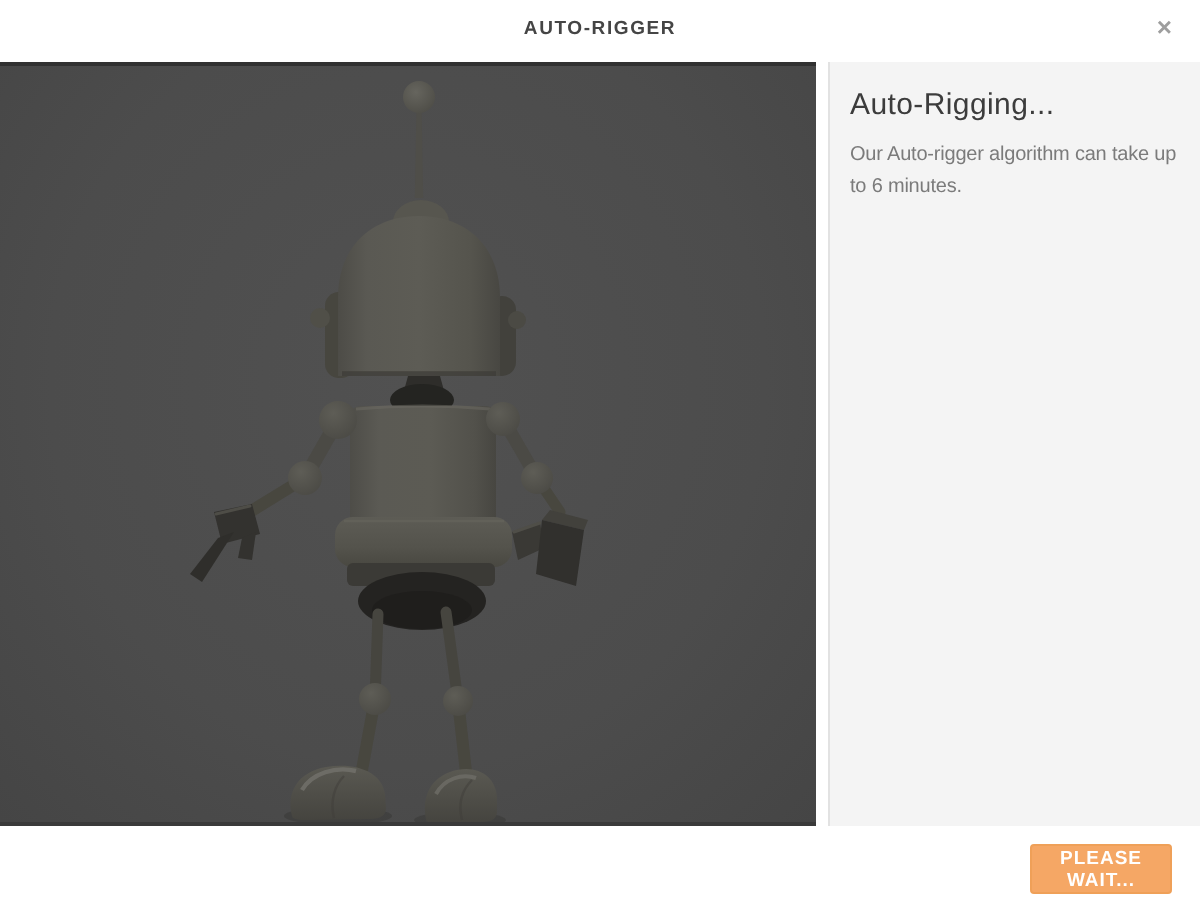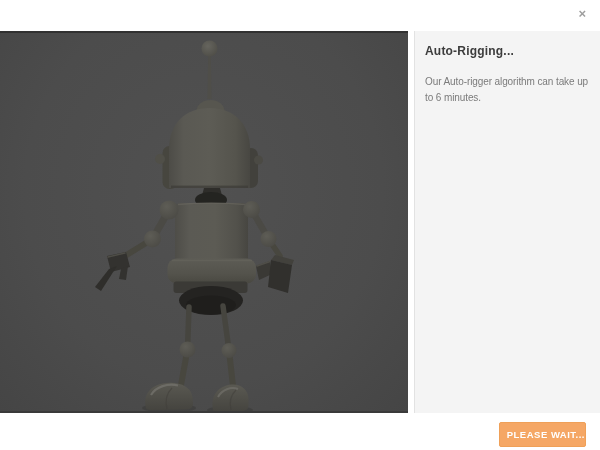--- a/index.html
+++ b/index.html
@@ -35,45 +35,46 @@
     border-bottom:2px solid #3a3a3a;
   }
   .viewport svg { width:100%; height:100%; display:block; }
   .sidebar {
     position:absolute; left:414px; top:31px; width:186px; height:382px;
     background:var(--sidebar-bg,#f4f4f4);
     border-left:1px solid var(--sidebar-border,#e2e2e2);
     padding:13px 10px 0 10px;
   }
   .sidebar h2 {
-    font-size:12px; font-weight:bold; letter-spacing:.2px;
+    font-size:15px; font-weight:normal; letter-spacing:.2px;
     color:var(--heading-text,#3c3c3c);
-    margin-bottom:16px;
+    margin-bottom:9px;
   }
   .sidebar p {
     font-size:10px; line-height:15.5px; letter-spacing:-0.1px;
     width:172px;
     color:var(--body-text,#7b7b7b);
   }
   .wait-btn {
     position:absolute; right:14px; top:422px;
-    width:87px; height:25px;
+    width:71px; height:25px;
     background:var(--accent,#f5a765);
     border:1px solid var(--accent-border,#efa058);
     border-radius:2px;
     color:#ffffff; font-weight:bold; font-size:9.5px; letter-spacing:.5px;
-    font-family:inherit; text-align:right; cursor:pointer;
+    font-family:inherit; text-align:center; cursor:pointer;
   }
 </style>
 </head>
 <body>
 
 <div class="app">
 
   <header class="header">
+    <div class="title">AUTO-RIGGER</div>
     <button class="close-btn">×</button>
   </header>
 
   <div class="viewport">
     <svg viewBox="0 0 408 378" aria-label="3D robot character model preview">
       <defs>
         <linearGradient id="gHead" x1="0" y1="0" x2="1" y2="0">
           <stop offset="0" stop-color="#4d4c47"></stop>
             <stop offset=".18" stop-color="#5a5953"></stop>
           <stop offset=".5" stop-color="#5d5c55"></stop>

